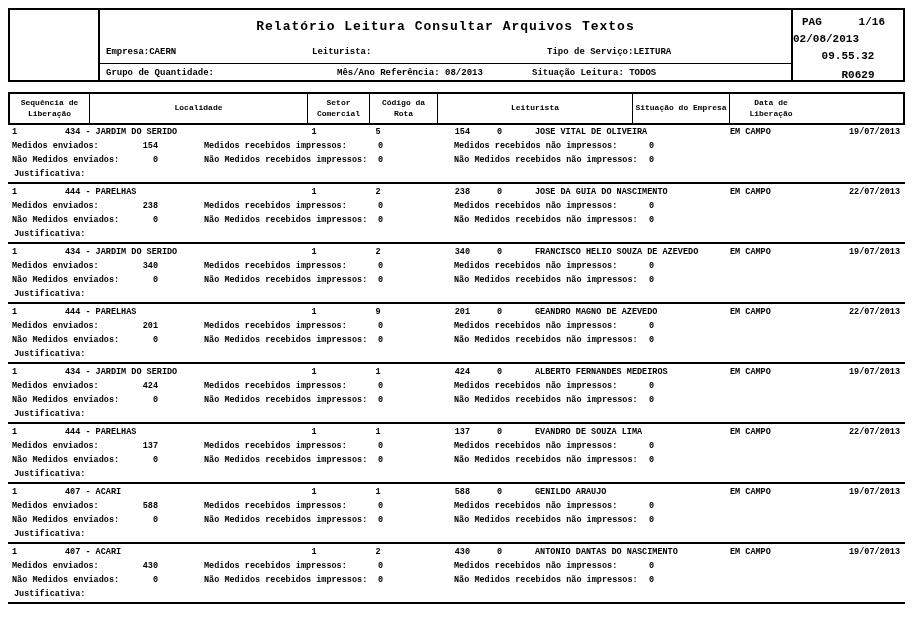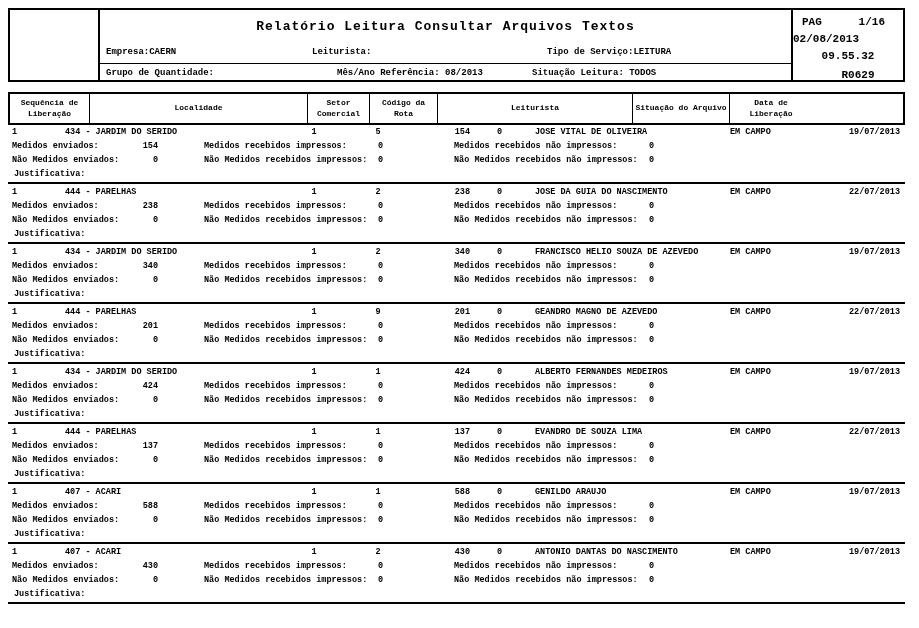--- a/index.html
+++ b/index.html
@@ -116,21 +116,21 @@
         <span>Comercial</span>
       </div>
     <div class="th th-rota">
         <span>Código da</span>
         <span>Rota</span>
       </div>
     <div class="th th-leit">
         <span>Leiturista</span>
       </div>
     <div class="th th-sit">
-        <span>Situação do Arquivo</span>
+        <span>Situação do Empresa</span>
       </div>
     <div class="th th-data">
         <span>Data de</span>
         <span>Liberação</span>
       </div>
   </div>
 
   <div class="blocks" id="blocks">
   <div class="block">
     <div class="brow r1">

